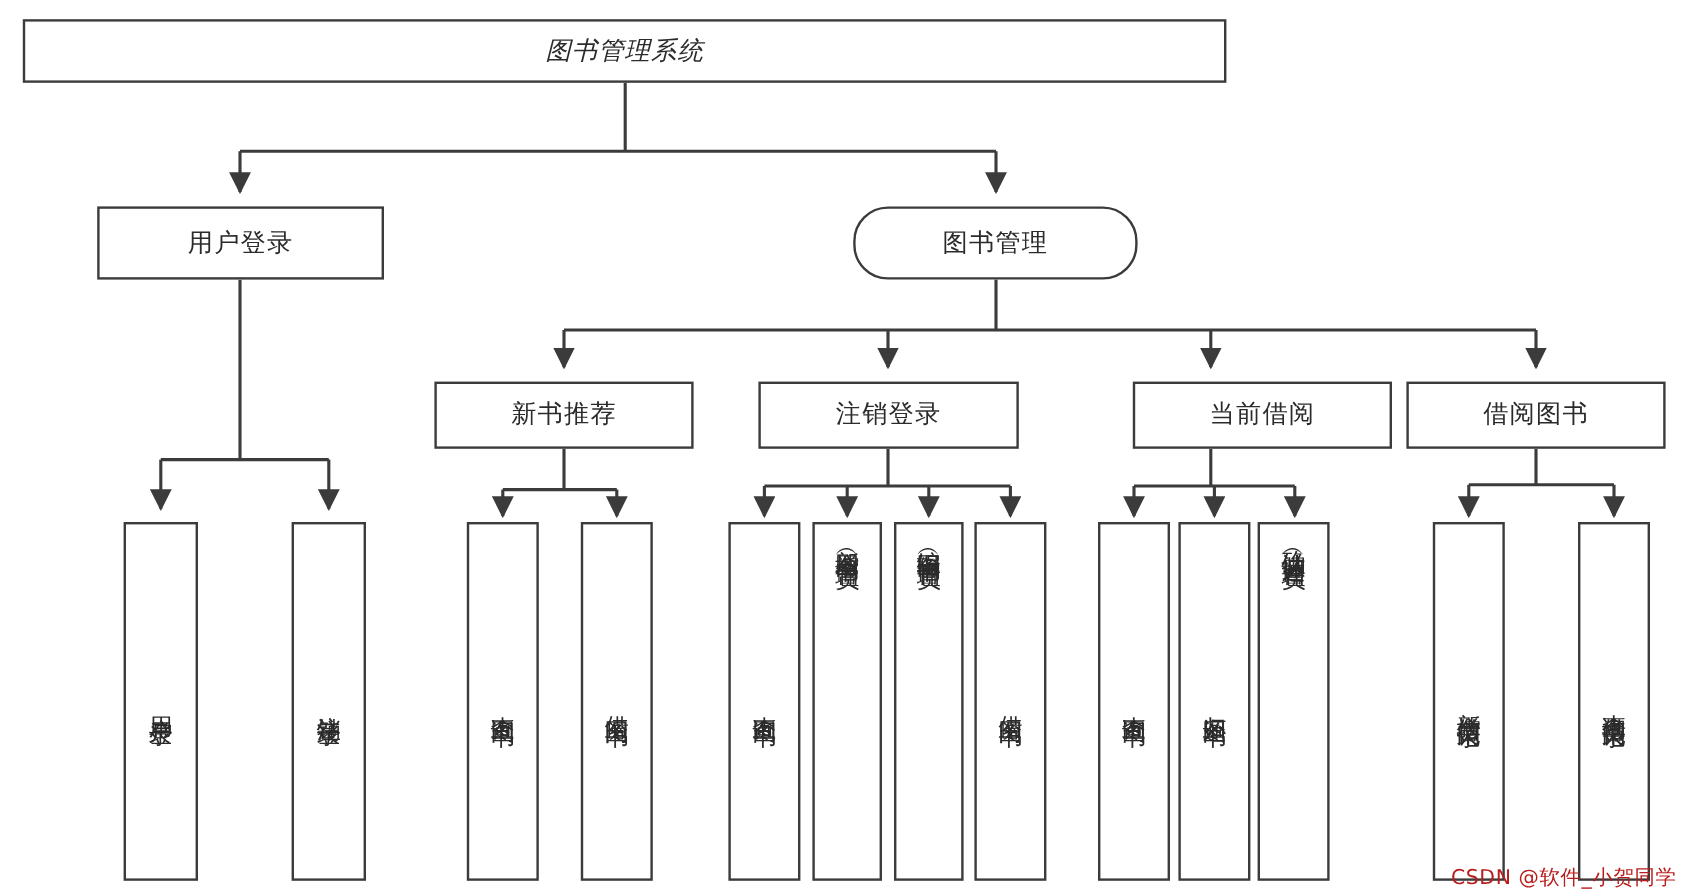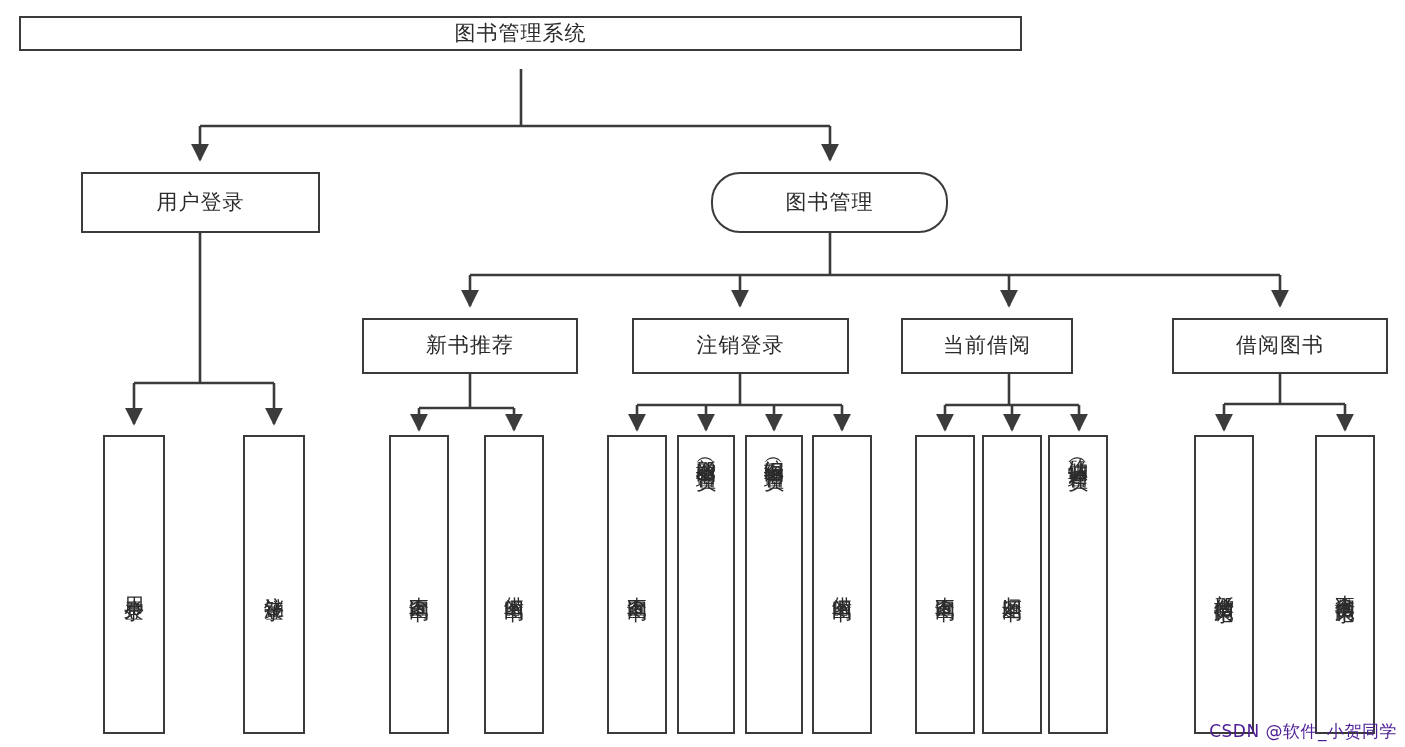--- a/index.html
+++ b/index.html
@@ -57,21 +57,21 @@
     display: block;
   }
   .node.vertical.centerbox {
     align-items: center;
   }
   #watermark {
     position: absolute;
     right: 8px;
     bottom: 4px;
     font-size: 17px;
-    color: #4c1d95;
+    color: #b91c1c;
     letter-spacing: 0.5px;
     white-space: nowrap;
   }
 </style>
 </head>
 <body>
 
 <div id="canvas">
 
   <svg class="edges" viewBox="0 0 1405 747">
@@ -117,41 +117,41 @@
       <path d="M 1012 405 L 1012 430" marker-end="url(#arrow)"></path>
       <path d="M 1079 405 L 1079 430" marker-end="url(#arrow)"></path>
 
       <path d="M 1280 374 L 1280 404"></path>
       <path d="M 1224 404 L 1345 404"></path>
       <path d="M 1224 404 L 1224 430" marker-end="url(#arrow)"></path>
       <path d="M 1345 404 L 1345 430" marker-end="url(#arrow)"></path>
     </g>
   </svg>
 
-  <div class="node horizontal" style="left:19px; top:16px; width:1003px; height:35px;">
+  <div class="node horizontal" style="left:19px; top:16px; width:1003px; height:53px;font-style:italic;">
     <span>图书管理系统</span>
   </div>
 
   <div class="node horizontal" style="left:81px; top:172px; width:239px; height:61px;">
     <span>用户登录</span>
   </div>
 
   <div class="node horizontal" style="left:711px; top:172px; width:237px; height:61px;border-radius:29px;">
     <span>图书管理</span>
   </div>
 
   <div class="node horizontal" style="left:362px; top:318px; width:216px; height:56px;">
     <span>新书推荐</span>
   </div>
 
   <div class="node horizontal" style="left:632px; top:318px; width:217px; height:56px;">
     <span>注销登录</span>
   </div>
 
-  <div class="node horizontal" style="left:901px; top:318px; width:172px; height:56px;">
+  <div class="node horizontal" style="left:944px; top:318px; width:216px; height:56px;">
     <span>当前借阅</span>
   </div>
 
   <div class="node horizontal" style="left:1172px; top:318px; width:216px; height:56px;">
     <span>借阅图书</span>
   </div>
 
   <div class="node vertical centerbox" style="left:103px; top:435px; width:62px; height:299px;">
     <span class="vtext">用户登录</span>
   </div>

